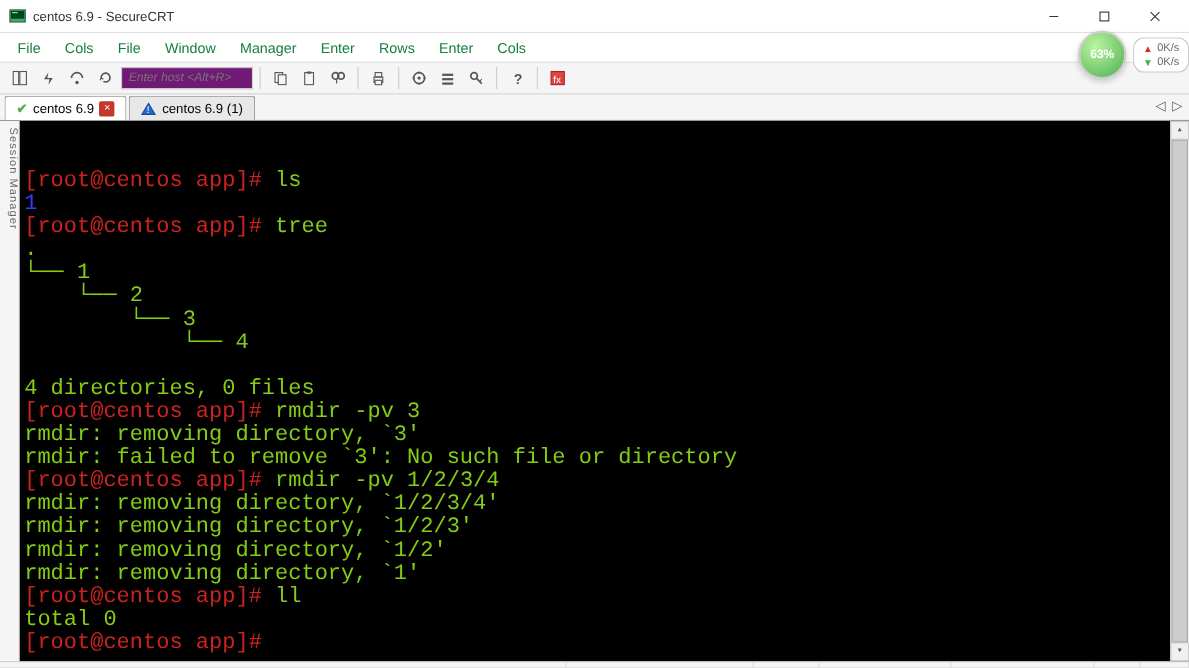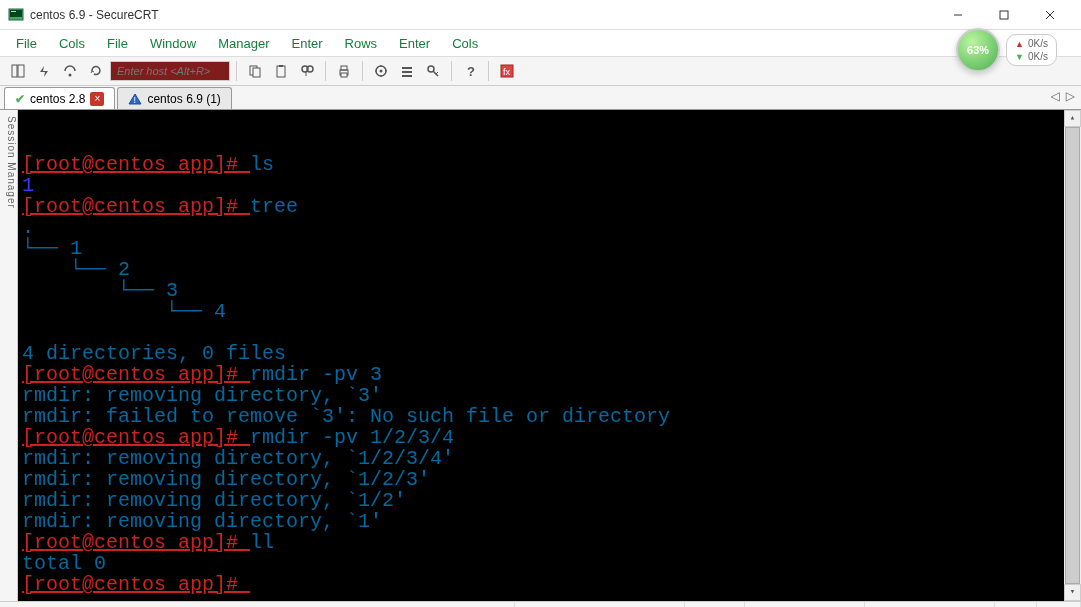--- a/index.html
+++ b/index.html
@@ -7,47 +7,47 @@
 
 .titlebar { height: 30px; background: #fff; display: flex; align-items: center; padding: 12px 8px; border-bottom: 1px solid #e0e0e0; }
 .titlebar .icon { width: 16px; height: 16px; margin-right: 6px; display: inline-flex; align-items: center; justify-content: center; }
 .titlebar .title { flex: 1; font-size: 12px; color: #333; }
 .win-controls { display: flex; gap: 0; }
 .win-btn { width: 46px; height: 30px; display: flex; align-items: center; justify-content: center; cursor: pointer; }
 
 .menubar { height: 26px; background: #fff; display: flex; align-items: center; padding: 0 6px; gap: 2px; position: relative; }
 .menu-item { padding: 4px 10px; cursor: pointer; font-size: 13px; color: #15803d; }
 
-.speed-widget { position: absolute; right: 24px; top: -2px; display: flex; align-items: center; gap: 6px; }
+.speed-widget { position: absolute; right: 0; top: -2px; display: flex; align-items: center; gap: 6px; }
 .speed-circle { width: 44px; height: 44px; border-radius: 50%; background: radial-gradient(circle at 35% 30%, #baf5a0, #4caf50); display: flex; align-items: center; justify-content: center; color: #fff; font-size: 11px; font-weight: bold; box-shadow: 0 2px 6px rgba(0,0,0,.2); border: 2px solid #ccc; }
 .speed-text { display: flex; flex-direction: column; gap: 2px; font-size: 10px; color: #666; background: #fff; border: 1px solid #ccc; border-radius: 10px; padding: 3px 8px; }
 .speed-row { display: flex; align-items: center; gap: 4px; }
 .arrow-up { color: #d32f2f; font-size: 9px; }
 .arrow-down { color: #4caf50; font-size: 9px; }
 
 .toolbar { height: 30px; background: #f5f5f5; border-top: 1px solid #ddd; border-bottom: 1px solid #ccc; display: flex; align-items: center; padding: 0 6px; gap: 2px; }
 .tb-btn { width: 24px; height: 24px; display: flex; align-items: center; justify-content: center; cursor: pointer; color: #555; border-radius: 2px; }
 .tb-sep { width: 1px; height: 20px; background: #ccc; margin: 0 4px; }
-.host-input { width: 120px; height: 20px; border: 1px solid #ccc; padding: 4px 6px; font-size: 11px; color: #999; font-style: italic; background: #7f1d1d; }
+.host-input { width: 120px; height: 20px; border: 1px solid #ccc; padding: 4px 6px; font-size: 11px; color: #999; font-style: italic; background: #701a75; }
 
 .tabbar { height: 24px; background: #f5f5f5; border-bottom: 1px solid #999; display: flex; align-items: flex-end; padding-left: 4px; position: relative; }
 .tab { height: 22px; padding: 0 10px; background: #fff; border: 1px solid #999; border-bottom: none; display: flex; align-items: center; gap: 5px; font-size: 12px; cursor: pointer; margin-right: 2px; border-radius: 3px 3px 0 0; }
 .tab.inactive { background: #e8e8e8; }
 .tab-check { color: #4caf50; font-weight: bold; }
 .tab-warn { display: inline-flex; }
 .tab-close { width: 14px; height: 14px; background: #c0392b; color: #fff; display: flex; align-items: center; justify-content: center; font-size: 10px; line-height: 1; border-radius: 2px; cursor: pointer; }
 .tab-nav { position: absolute; right: 6px; top: 3px; display: flex; gap: 6px; color: #666; }
 .tab-nav span { cursor: pointer; }
 
 .main-area { display: flex; height: 491px; }
 .sidebar { width: 18px; background: #f5f5f5; border-right: 1px solid #ccc; writing-mode: vertical-rl; text-orientation: mixed; font-size: 10px; color: #666; padding-top: 6px; text-align: left; letter-spacing: 1px; }
 
 .terminal { flex: 1; background: #000; color: #ccc; font-family: "Consolas", "Courier New", monospace; font-size: 20px; line-height: 21px; padding: 2px 4px; overflow: hidden; position: relative; white-space: pre; }
-.terminal .prompt { color: #cc2222; text-decoration: underline; }
-.terminal .white { color: #0369a1; }
+.terminal .prompt { color: #cc2222; }
+.terminal .white { color: #84cc16; }
 .terminal .blue { color: #3838ff; }
 .scrollbar { position: absolute; right: 0; top: 0; width: 17px; height: 100%; background: #f0f0f0; display: flex; flex-direction: column; }
 .sb-btn { height: 17px; background: #f0f0f0; border: 1px solid #ccc; display: flex; align-items: center; justify-content: center; font-size: 9px; color: #555; cursor: pointer; }
 .sb-track { flex: 1; background: #f0f0f0; position: relative; }
 .sb-thumb { position: absolute; left: 1px; right: 1px; top: 0; height: 100%; background: #cdcdcd; border: 1px solid #aaa; }
 
 .statusbar { height: 22px; background: #f5f5f5; border-top: 1px solid #ccc; display: flex; align-items: center; font-size: 12px; color: #333; }
 .status-cell { padding: 0 8px; border-right: 1px solid #ddd; height: 100%; display: flex; align-items: center; }
 .status-cell.flex { flex: 1; }
 
@@ -199,21 +199,21 @@
       <svg width="14" height="14">
         <rect x="1" y="1" width="12" height="12" fill="#d44" stroke="#a22"></rect>
         <text x="3" y="11" font-size="9" fill="#fff">fx</text>
       </svg>
     </div>
 </div>
 
 <div class="tabbar">
   <div class="tab">
     <span class="tab-check">✔</span>
-    <span>centos 2.8</span>
+    <span>centos 6.9</span>
     <span class="tab-close">×</span>
   </div>
   <div class="tab inactive">
     <span class="tab-warn">
         <svg width="14" height="12">
           <path d="M7 1 L13 11 L1 11 Z" fill="#2868c8" stroke="#1850a0"></path>
           <text x="5.5" y="10" font-size="9" fill="#fff">!</text>
         </svg>
       </span>
     <span>centos 6.9 (1)</span>

